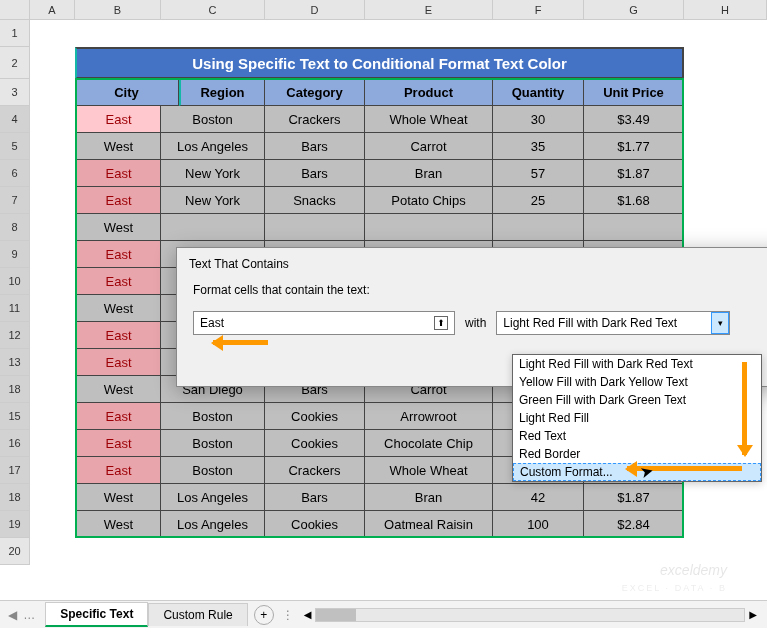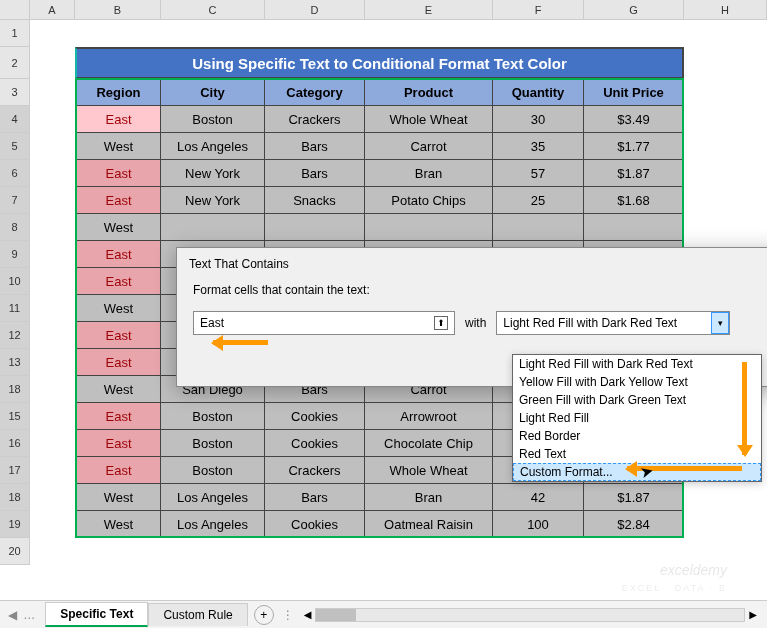--- a/index.html
+++ b/index.html
@@ -117,22 +117,22 @@
       <div class="row-header">20</div>
     </div>
   <div class="grid">
     <div class="spacer-row"></div>
     <div class="data-row title-row">
       <div class="spacer-a"></div>
       <div class="cell title-cell first">Using Specific Text to Conditional Format Text Color</div>
     </div>
     <div class="data-row">
       <div class="spacer-a"></div>
+      <div class="cell hdr-cell c">City</div>
       <div class="cell hdr-cell b first">Region</div>
-      <div class="cell hdr-cell c">City</div>
       <div class="cell hdr-cell d">Category</div>
       <div class="cell hdr-cell e">Product</div>
       <div class="cell hdr-cell f">Quantity</div>
       <div class="cell hdr-cell g">Unit Price</div>
     </div>
     <div id="data-rows">
         <div class="data-row">
           <div class="spacer-a"></div>
           <div class="cell b first east-sel">East</div>
           <div class="cell c">Boston</div>
@@ -303,22 +303,22 @@
       </div>
     </div>
   </div>
 </div>
 
 <div class="dropdown" id="dd">
     <div class="dd-item">Light Red Fill with Dark Red Text</div>
     <div class="dd-item">Yellow Fill with Dark Yellow Text</div>
     <div class="dd-item">Green Fill with Dark Green Text</div>
     <div class="dd-item">Light Red Fill</div>
+    <div class="dd-item">Red Text</div>
     <div class="dd-item">Red Border</div>
-    <div class="dd-item">Red Text</div>
     <div class="dd-item hover">Custom Format...</div>
   </div>
 
 <div class="arrow-orange arrow-h" style="left:213px;top:340px;width:55px;"></div>
 <div class="arrow-orange arrow-v" style="left:742px;top:362px;height:93px;"></div>
 <div class="arrow-orange arrow-h" style="left:627px;top:466px;width:115px;"></div>
 <div class="cursor" style="left:640px;top:462px;">➤</div>
 
 <div class="watermark">exceldemy</div>
 <div class="watermark2">EXCEL · DATA · B</div>

